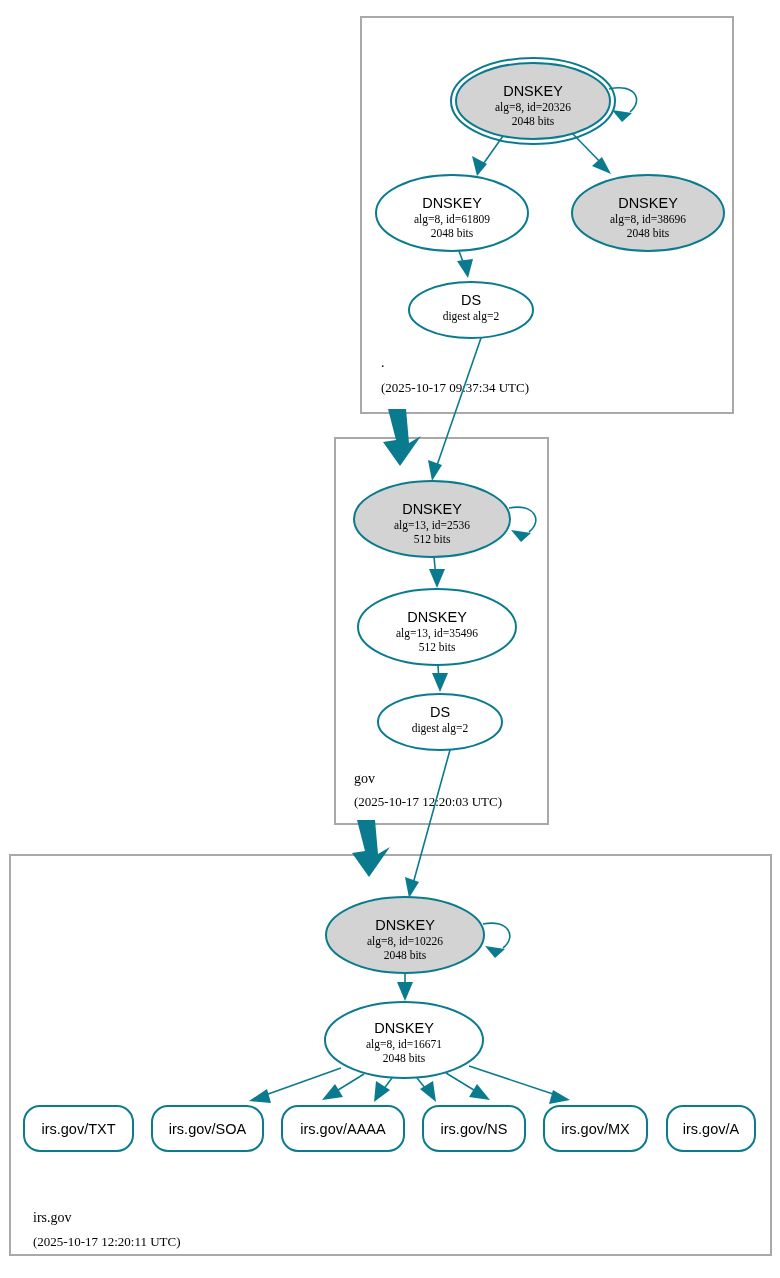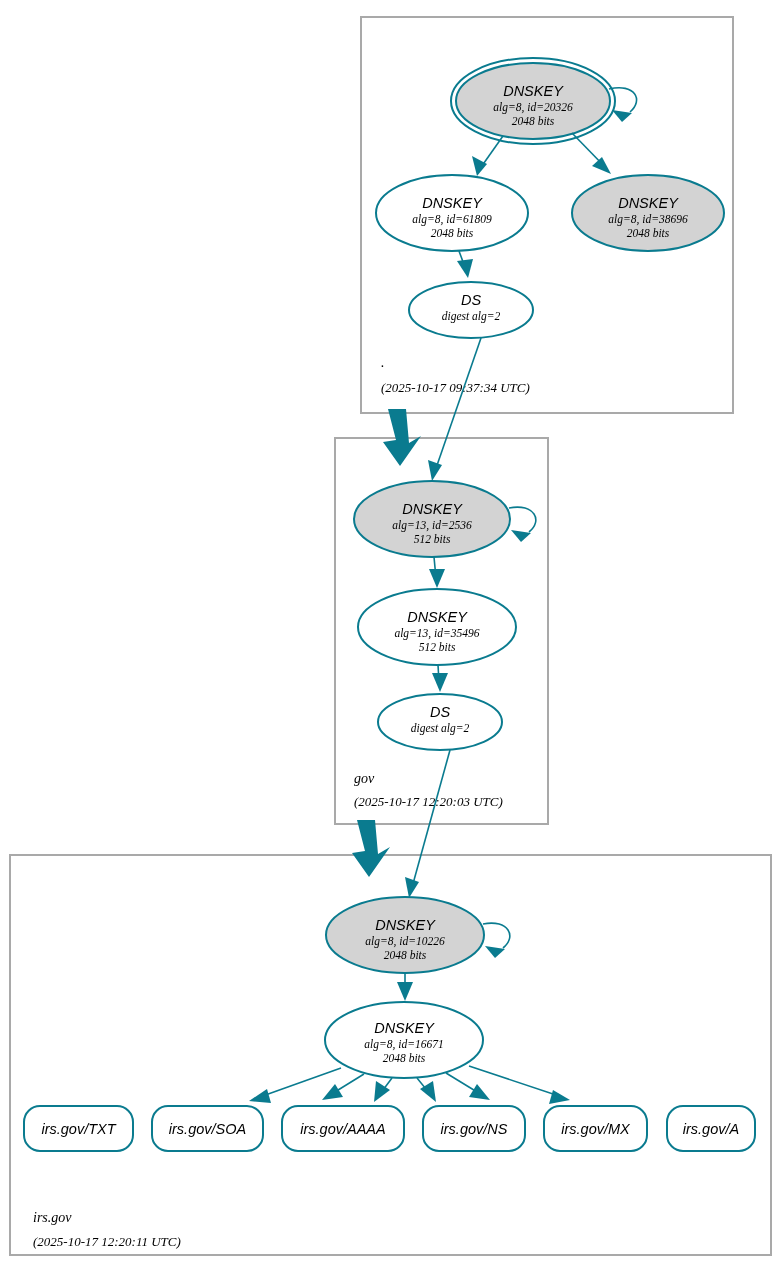--- a/index.html
+++ b/index.html
@@ -6,21 +6,20 @@
     margin: 0;
     padding: 0;
     background: #ffffff;
   }
   #canvas {
     position: relative;
     width: 780px;
     height: 1278px;
     background: #ffffff;
     overflow: hidden;
-    font-style: italic;
   }
   svg { display: block; }
   .cluster-rect {
     fill: none;
     stroke: #a9a9a9;
     stroke-width: 2;
   }
   .node-ellipse {
     stroke: #0a7b8f;
     stroke-width: 2;

